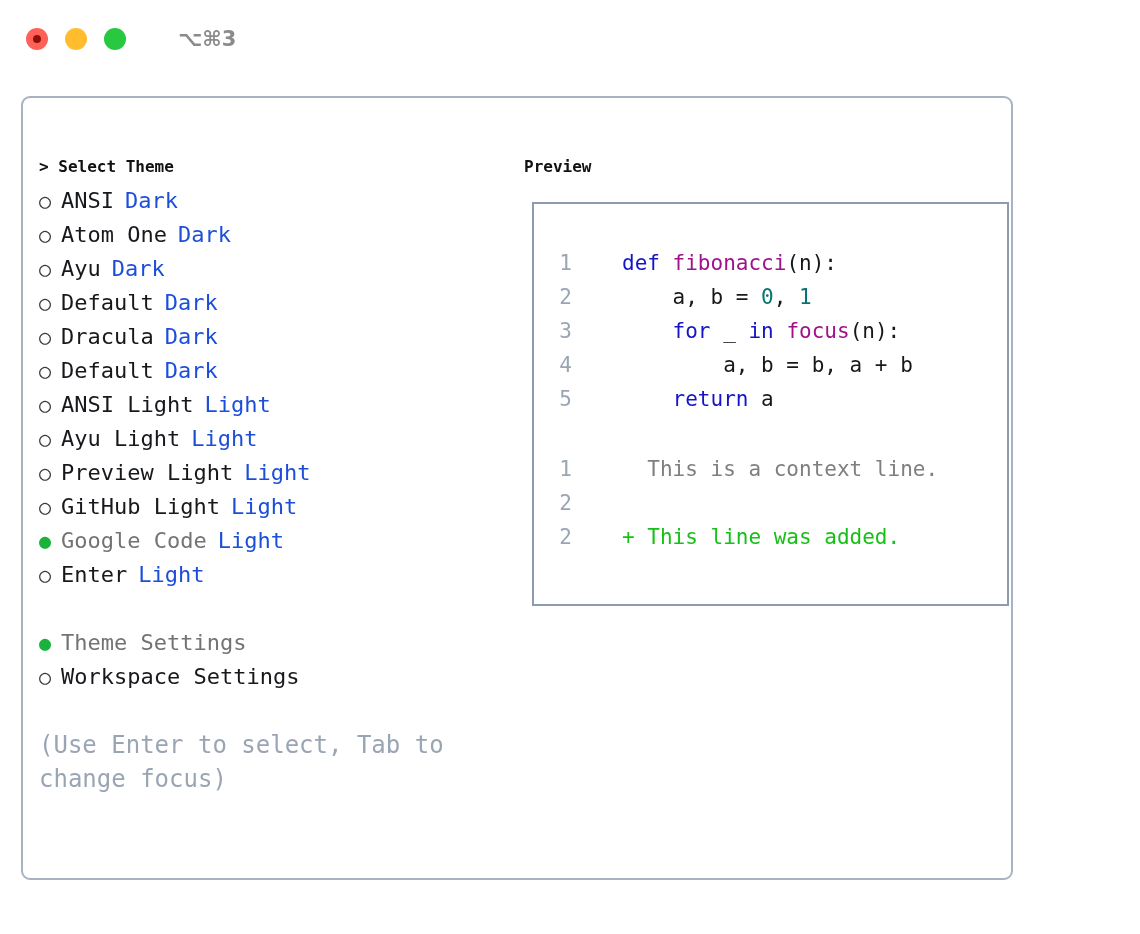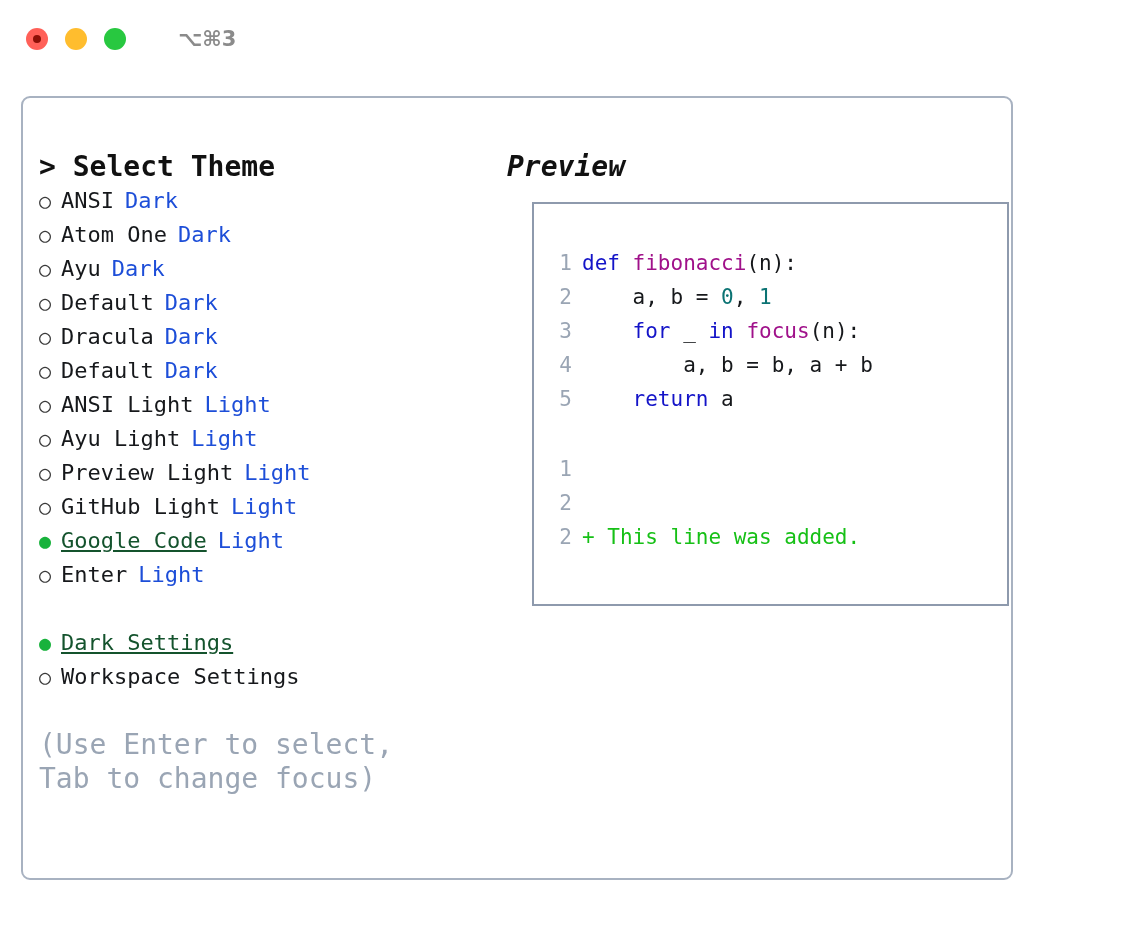--- a/index.html
+++ b/index.html
@@ -83,28 +83,27 @@
 
   
   .col-left {
     position: absolute;
     left: 16px;
     top: 52px;
     width: 440px;
   }
   .col-right {
     position: absolute;
-    left: 484px;
+    left: 501px;
     top: 52px;
     width: 490px;
-    font-style: italic;
   }
 
   .section-head {
-    font-size: 28px;
+    font-size: 16px;
     line-height: 34px;
     color: #111111;
     font-weight: bold;
     white-space: pre;
   }
   .section-head.plain { font-weight: normal; color: #16181b; }
 
   
   .theme-row {
     display: flex;
@@ -117,31 +116,31 @@
     display: inline-block;
     width: 22px;
     flex: 0 0 22px;
     text-align: left;
     font-size: 20px;
     line-height: 34px;
     color: #3a3a3a;
   }
   .bullet.sel { color: #18b23c; }
   .theme-name { color: #16181b; }
-  .theme-row.selected .theme-name { color: #14532d; text-decoration: underline; }
+  .theme-row.selected .theme-name { color: #737373; }
   .theme-kind {
     color: #1d4ed8;
     margin-left: 11px;
   }
 
   .spacer-line { height: 34px; }
 
   .hint {
     margin-top: 34px;
-    font-size: 28px;
+    font-size: 24px;
     line-height: 34px;
     color: #9aa5b4;
     width: 410px;
   }
 
   
   .preview-box {
     position: absolute;
     left: 30px;
     top: 52px;
@@ -161,21 +160,21 @@
     white-space: pre;
   }
   .lineno {
     display: inline-block;
     width: 24px;
     flex: 0 0 24px;
     text-align: right;
     color: #9aa5b4;
     margin-right: 10px;
   }
-  .code-text { white-space: pre; color: #16181b; }
+  .code-text { white-space: pre; color: #16181b; margin-left: 40px; }
 
   .tok-kw   { color: #1414c8; }
   .tok-fn   { color: #a0118a; }
   .tok-num  { color: #0b7373; }
   .tok-punc { color: #16181b; }
   .tok-plain{ color: #16181b; }
 
   .diff-gap { height: 36px; }
   .diff-ctx { color: #7f7f7f; }
   .diff-del { color: #cc1f1f; }
@@ -263,21 +262,21 @@
           <span class="theme-kind">Light</span>
         </div>
       </div>
 
       <div class="spacer-line"></div>
 
 
       <div>
         <div class="theme-row selected">
           <span class="bullet sel">●</span>
-          <span class="theme-name">Dark Settings</span>
+          <span class="theme-name">Theme Settings</span>
         </div>
         <div class="theme-row">
           <span class="bullet">○</span>
           <span class="theme-name">Workspace Settings</span>
         </div>
       </div>
 
       <div class="hint">(Use Enter to select, Tab to change focus)</div>
     </div>
 
@@ -308,20 +307,21 @@
           <span class="lineno">5</span>
           <span class="code-text"><span class="tok-plain">    </span><span class="tok-kw">return</span><span class="tok-plain"> a</span></span>
         </div>
       </div>
 
       <div class="diff-gap"></div>
 
       <div>
         <div class="code-line">
           <span class="lineno">1</span>
+          <span class="code-text diff-ctx">  This is a context line.</span>
         </div>
         <div class="code-line">
           <span class="lineno">2</span>
         </div>
         <div class="code-line">
           <span class="lineno">2</span>
           <span class="code-text diff-add">+ This line was added.</span>
         </div>
       </div>
     </div>

